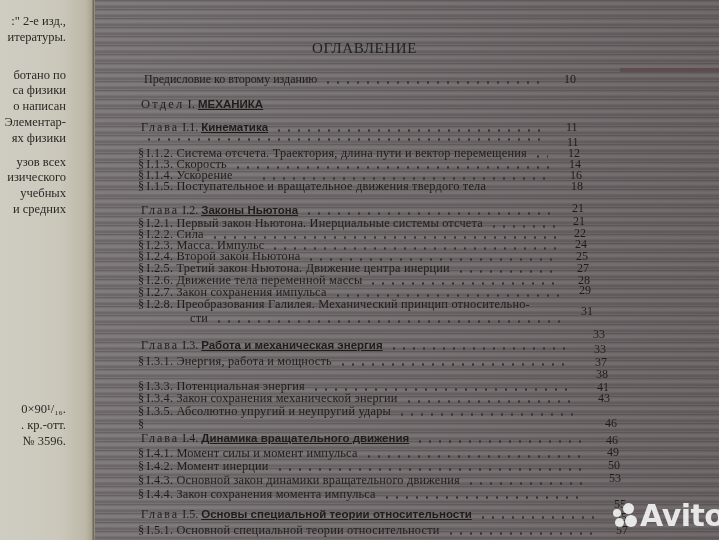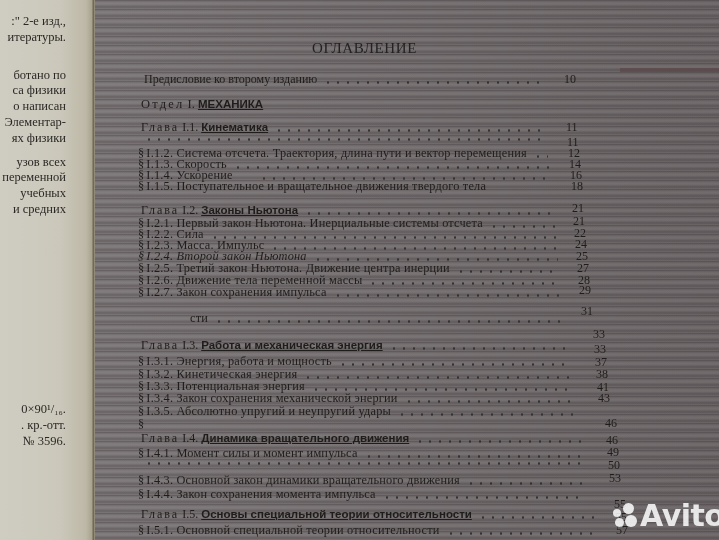--- a/index.html
+++ b/index.html
@@ -79,21 +79,21 @@
     <span class="left-line">:" 2-е изд.,</span>
     <span class="left-line">итературы.</span>
     <span class="left-line" style="height:22px"></span>
     <span class="left-line">ботано по</span>
     <span class="left-line">са физики</span>
     <span class="left-line">о написан</span>
     <span class="left-line">Элементар-</span>
     <span class="left-line">ях физики</span>
     <span class="left-line" style="height:8px"></span>
     <span class="left-line">узов всех</span>
-    <span class="left-line">переменной</span>
+    <span class="left-line">изического</span>
     <span class="left-line">учебных</span>
     <span class="left-line">и средних</span>
   </div>
   <div class="left-foot">
     <span class="left-line">0×90¹/₁₆.</span>
     <span class="left-line">. кр.-отт.</span>
     <span class="left-line">№ 3596.</span>
   </div>
 </div>
 
@@ -165,21 +165,21 @@
     <span class="dots"></span>
   </div>
   <span class="row num" style="left:574px; top:226px;">22</span>
 
   <div class="row sec" style="left:138px; top:238px; width:425px;">
     <span class="lbl"><span class="sym">§</span><span>I.2.3.</span> <span>Масса. Импульс</span></span>
     <span class="dots"></span>
   </div>
   <span class="row num" style="left:575px; top:237px;">24</span>
 
-  <div class="row sec" style="left:138px; top:249px; width:426px;font-style:italic;">
+  <div class="row sec" style="left:138px; top:249px; width:426px;">
     <span class="lbl"><span class="sym">§</span><span>I.2.4.</span> <span>Второй закон Ньютона</span></span>
     <span class="dots"></span>
   </div>
   <span class="row num" style="left:576px; top:249px;">25</span>
 
   <div class="row sec" style="left:138px; top:261px; width:428px;">
     <span class="lbl"><span class="sym">§</span><span>I.2.5.</span> <span>Третий закон Ньютона. Движение центра инерции</span></span>
     <span class="dots"></span>
   </div>
   <span class="row num" style="left:577px; top:261px;">27</span>
@@ -189,43 +189,42 @@
     <span class="dots"></span>
   </div>
   <span class="row num" style="left:578px; top:273px;">28</span>
 
   <div class="row sec" style="left:138px; top:285px; width:432px;">
     <span class="lbl"><span class="sym">§</span><span>I.2.7.</span> <span>Закон сохранения импульса</span></span>
     <span class="dots"></span>
   </div>
   <span class="row num" style="left:579px; top:283px;">29</span>
 
+  <div class="row sec" style="left:138px; top:297px;">
+    <span class="lbl"><span class="sym">§</span><span>I.2.8.</span> <span>Преобразования Галилея. Механический принцип относительно-</span></span>
+  </div>
   <div class="row sec" style="left:190px; top:311px; width:383px;">
     <span class="lbl">сти</span>
     <span class="dots"></span>
   </div>
   <span class="row num" style="left:581px; top:304px;">31</span>
 
   <span class="row num" style="left:593px; top:327px;">33</span>
   <div class="row chap" style="left:141px; top:338px; width:434px;">
     <span class="lbl"><span class="spaced">Глава</span> <span>I.3.</span> <b>Работа и механическая энергия</b></span>
     <span class="dots"></span>
   </div>
   <span class="row num" style="left:594px; top:342px;">33</span>
 
   <div class="row sec" style="left:138px; top:354px; width:436px;">
     <span class="lbl"><span class="sym">§</span><span>I.3.1.</span> <span>Энергия, работа и мощность</span></span>
     <span class="dots"></span>
   </div>
   <span class="row num" style="left:595px; top:355px;">37</span>
 
-  <div class="row sec" style="left:138px; top:367px; width:438px;">
-    <span class="lbl"><span class="sym">§</span><span>I.3.2.</span> <span>Кинетическая энергия</span></span>
-    <span class="dots"></span>
-  </div>
   <span class="row num" style="left:596px; top:367px;">38</span>
 
   <div class="row sec" style="left:138px; top:379px; width:440px;">
     <span class="lbl"><span class="sym">§</span><span>I.3.3.</span> <span>Потенциальная энергия</span></span>
     <span class="dots"></span>
   </div>
   <span class="row num" style="left:597px; top:380px;">41</span>
 
   <div class="row sec" style="left:138px; top:391px; width:442px;">
     <span class="lbl"><span class="sym">§</span><span>I.3.4.</span> <span>Закон сохранения механической энергии</span></span>
@@ -248,20 +247,21 @@
   </div>
   <span class="row num" style="left:606px; top:433px;">46</span>
 
   <div class="row sec" style="left:138px; top:446px; width:448px;">
     <span class="lbl"><span class="sym">§</span><span>I.4.1.</span> <span>Момент силы и момент импульса</span></span>
     <span class="dots"></span>
   </div>
   <span class="row num" style="left:607px; top:445px;">49</span>
 
   <div class="row sec" style="left:138px; top:459px; width:450px;">
+    <span class="lbl"><span class="sym">§</span><span>I.4.2.</span> <span>Момент инерции</span></span>
     <span class="dots"></span>
   </div>
   <span class="row num" style="left:608px; top:458px;">50</span>
 
   <div class="row sec" style="left:138px; top:473px; width:452px;">
     <span class="lbl"><span class="sym">§</span><span>I.4.3.</span> <span>Основной закон динамики вращательного движения</span></span>
     <span class="dots"></span>
   </div>
   <span class="row num" style="left:609px; top:471px;">53</span>
 

